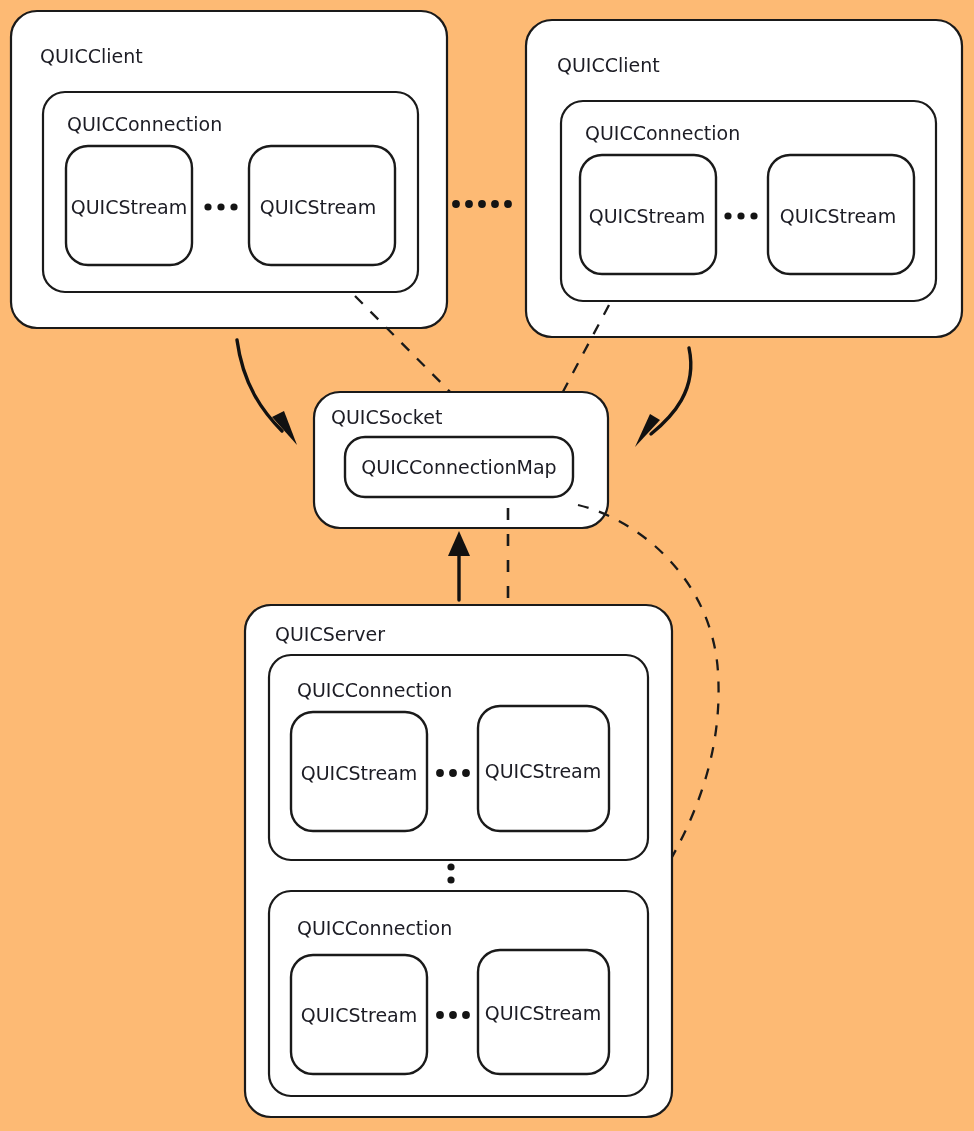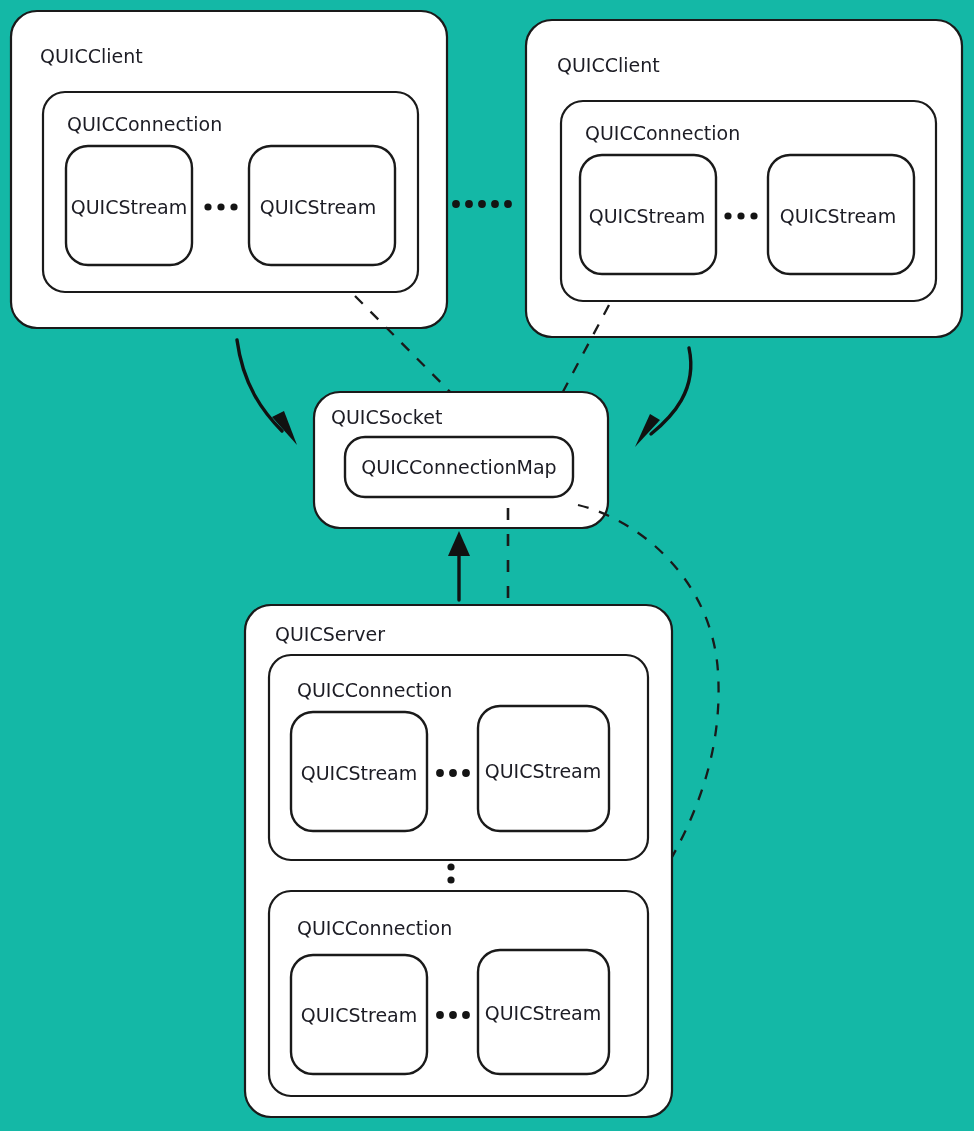--- a/index.html
+++ b/index.html
@@ -4,21 +4,21 @@
 <style>
   html, body {
     margin: 0;
     padding: 0;
     background: #ffffff;
   }
   #canvas {
     position: relative;
     width: 974px;
     height: 1131px;
-    background: #14b8a6;
+    background: #fdba74;
     font-family: "DejaVu Sans", sans-serif;
     overflow: hidden;
   }
   svg#diagram {
     position: absolute;
     top: 0;
     left: 0;
     width: 974px;
     height: 1131px;
   }

